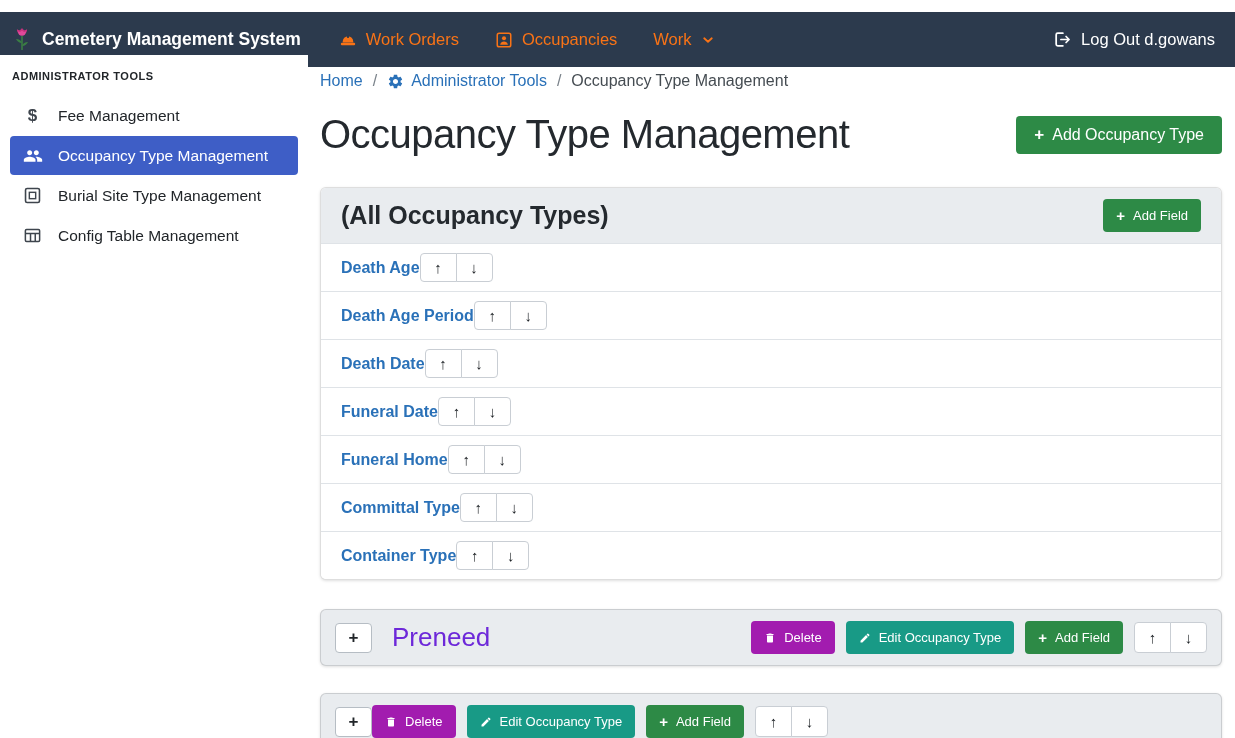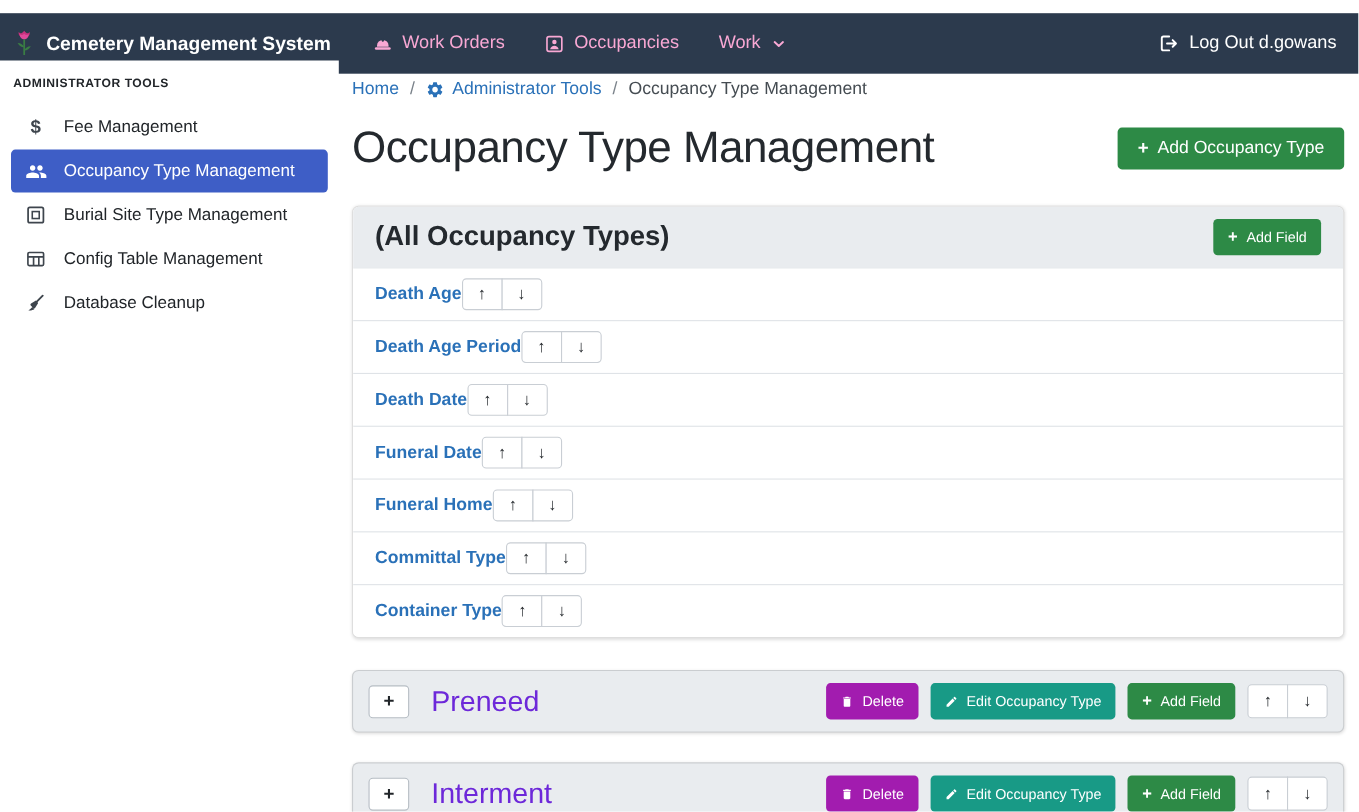--- a/index.html
+++ b/index.html
@@ -12,21 +12,21 @@
 
   
   .navbar{
     position:absolute; top:12px; left:0; right:0; height:55px;
     background:#2c3a4d; color:#fff;
     display:flex; align-items:center; padding:0 20px 0 12px;
   }
   .brand{ display:flex; align-items:center; gap:10px; font-weight:700;
     font-size:17.5px; color:#fff; margin-right:38px; cursor:pointer; }
   .nav-links{ display:flex; align-items:center; gap:36px; flex:1; }
-  .nav-link{ display:flex; align-items:center; gap:9px; color:#f9a8d4;
+  .nav-link{ display:flex; align-items:center; gap:9px; color:#f97316;
     font-size:16.5px; cursor:pointer; text-decoration:none; }
   .logout{ display:flex; align-items:center; gap:9px; color:#fff;
     font-size:16.5px; cursor:pointer; }
 
   
   .sidebar{ position:absolute; top:55px; left:0; bottom:0; width:308px;
     background:#fff; padding-top:7px; }
   .sidebar-header{ padding:8px 12px 13px; font-size:11px; font-weight:700;
     letter-spacing:.5px; color:#212529; }
   .side-item{ margin:1px 10px; padding:0 10px; height:39px; border-radius:4px;
@@ -188,30 +188,20 @@
   <div class="side-item">
     <span class="icn">
       <svg width="19" height="19" viewBox="0 0 24 24">
         <rect x="3" y="4.5" width="18" height="15" rx="1.5" fill="none" stroke="currentColor" stroke-width="1.9"></rect>
         <path d="M3 9.5h18M9.5 9.5v10M15.5 9.5v10" fill="none" stroke="currentColor" stroke-width="1.9"></path>
       </svg>
     </span>
     <span>Config Table Management</span>
   </div>
 
-  <div class="side-item">
-    <span class="icn">
-      <svg width="19" height="19" viewBox="0 0 24 24">
-        <path d="M20 3.5l-6.8 6.8" fill="none" stroke="currentColor" stroke-width="2.2" stroke-linecap="round"></path>
-        <path d="M12.2 9.2l2.6 2.6-3.4 5.6c-.5.8-1.6 1-2.3.3l-2.8-2.8c-.7-.7-.5-1.8.3-2.3z" fill="currentColor"></path>
-        <path d="M3.5 20.5c2.6.4 5.2-.2 7-1.6l-2.4-2.4c-1.6 1.8-3 3.2-4.6 4z" fill="currentColor"></path>
-      </svg>
-    </span>
-    <span>Database Cleanup</span>
-  </div>
 </aside>
 
 <main class="main">
 
   <div class="breadcrumb">
     <a class="crumb-link">Home</a>
     <span class="crumb-sep">/</span>
     <a class="crumb-link">
       <span>
         <svg width="17" height="17" viewBox="0 0 24 24" fill="#2a71b8">
@@ -354,21 +344,20 @@
             <span>↓</span>
           </button>
       </div>
     </div>
   </section>
 
   <section class="section-bar">
     <button class="expand-btn">
       <span>+</span>
     </button>
-    <span class="section-title">Interment</span>
     <div class="section-actions">
       <button class="btn btn-red-sm">
         <span>
           <svg width="12" height="12" viewBox="0 0 24 24" fill="currentColor">
             <path d="M6 19c0 1.1.9 2 2 2h8c1.1 0 2-.9 2-2V7H6v12zM19 4h-3.5l-1-1h-5l-1 1H5v2h14V4z"></path>
           </svg>
         </span>
         <span>Delete</span>
       </button>
       <button class="btn btn-teal-sm">

